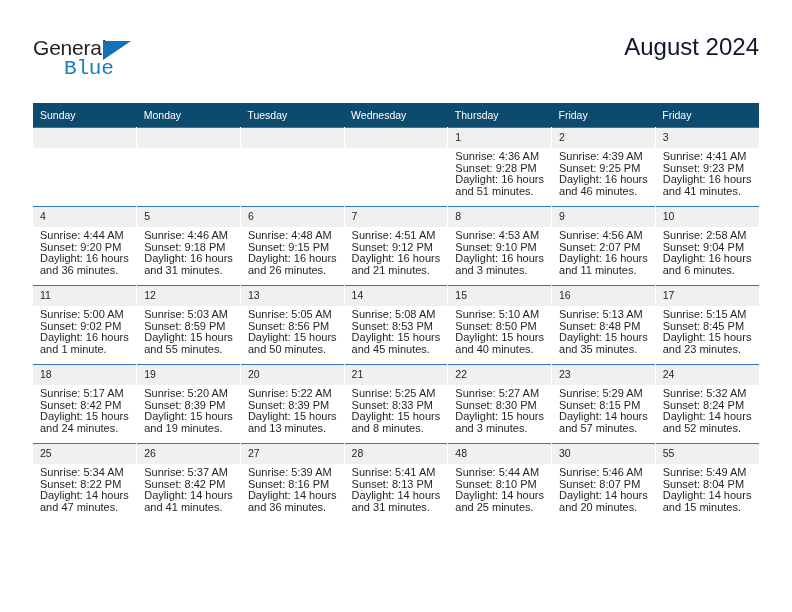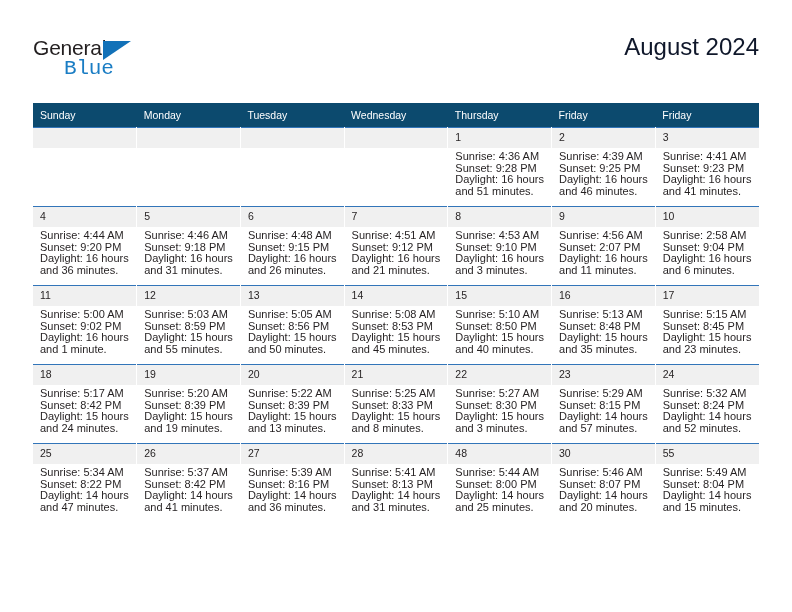--- a/index.html
+++ b/index.html
@@ -447,21 +447,21 @@
               <div>Sunrise: 5:41 AM</div>
               <div>Sunset: 8:13 PM</div>
               <div>Daylight: 14 hours</div>
               <div>and 31 minutes.</div>
             </div>
           </td>
           <td>
             <span class="daynum">48</span>
             <div class="info">
               <div>Sunrise: 5:44 AM</div>
-              <div>Sunset: 8:00 PM</div>
+              <div>Sunset: 8:10 PM</div>
               <div>Daylight: 14 hours</div>
               <div>and 25 minutes.</div>
             </div>
           </td>
           <td>
             <span class="daynum">30</span>
             <div class="info">
               <div>Sunrise: 5:46 AM</div>
               <div>Sunset: 8:07 PM</div>
               <div>Daylight: 14 hours</div>

